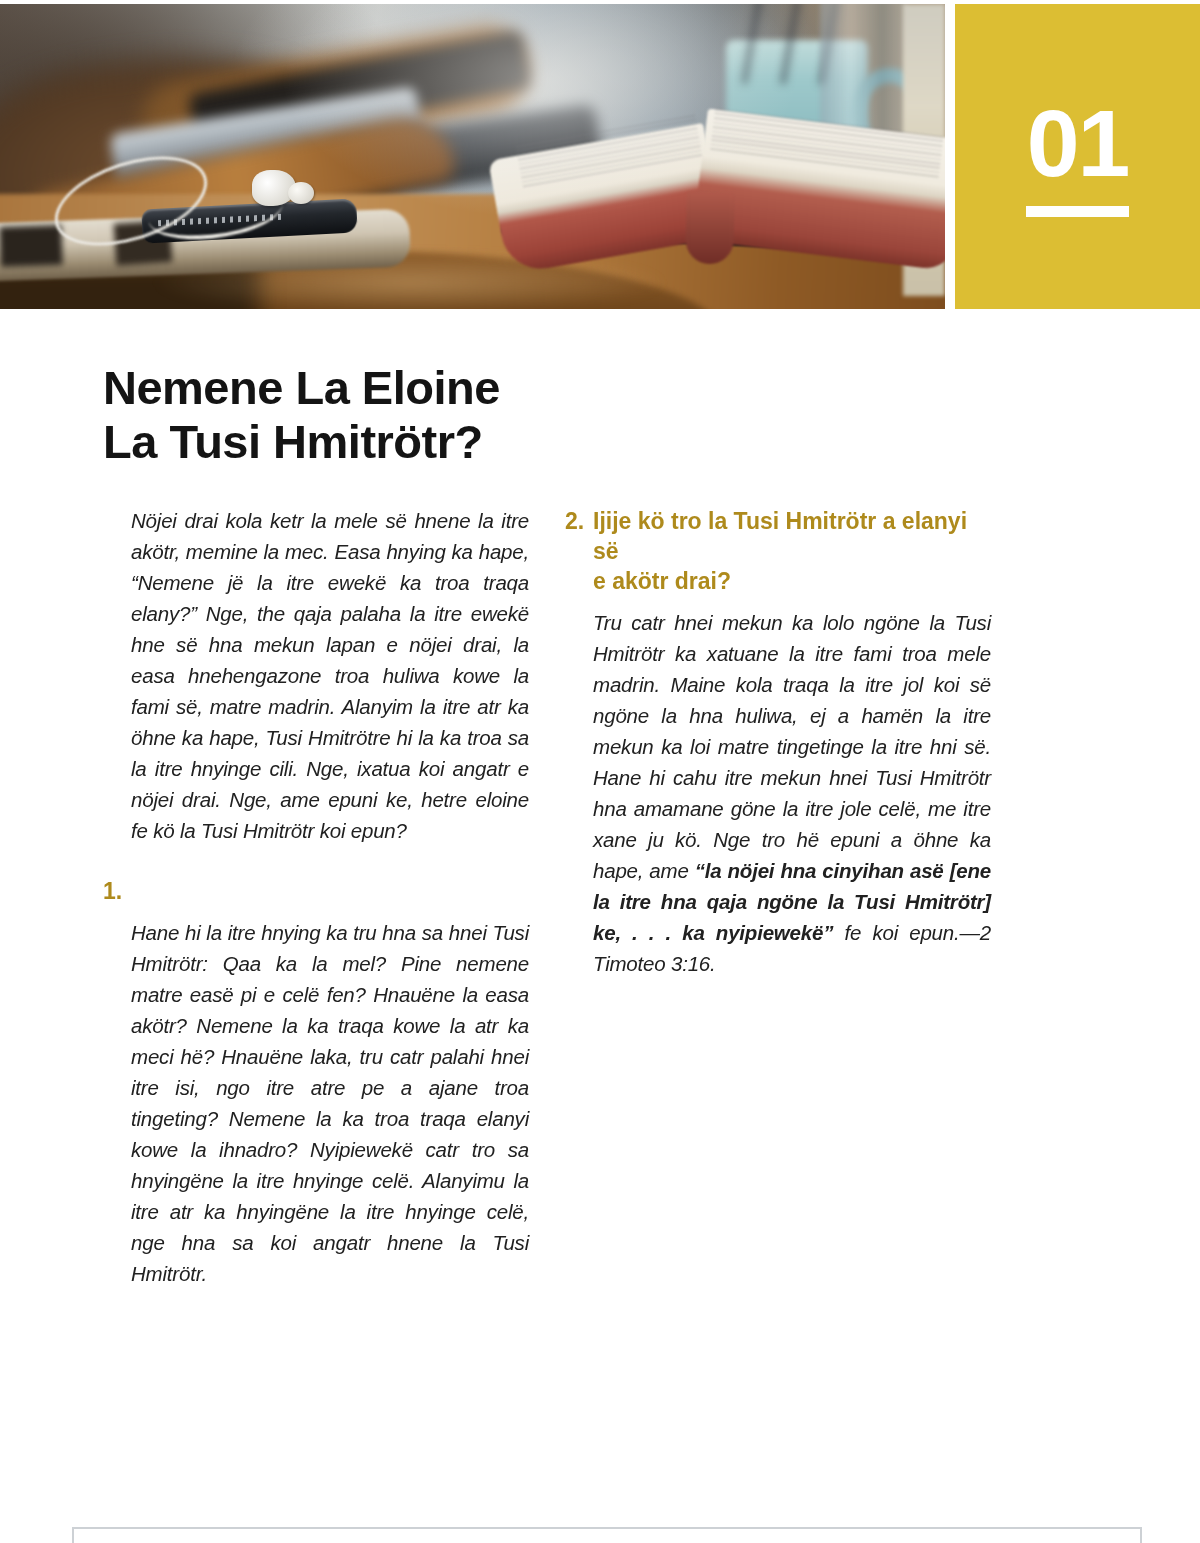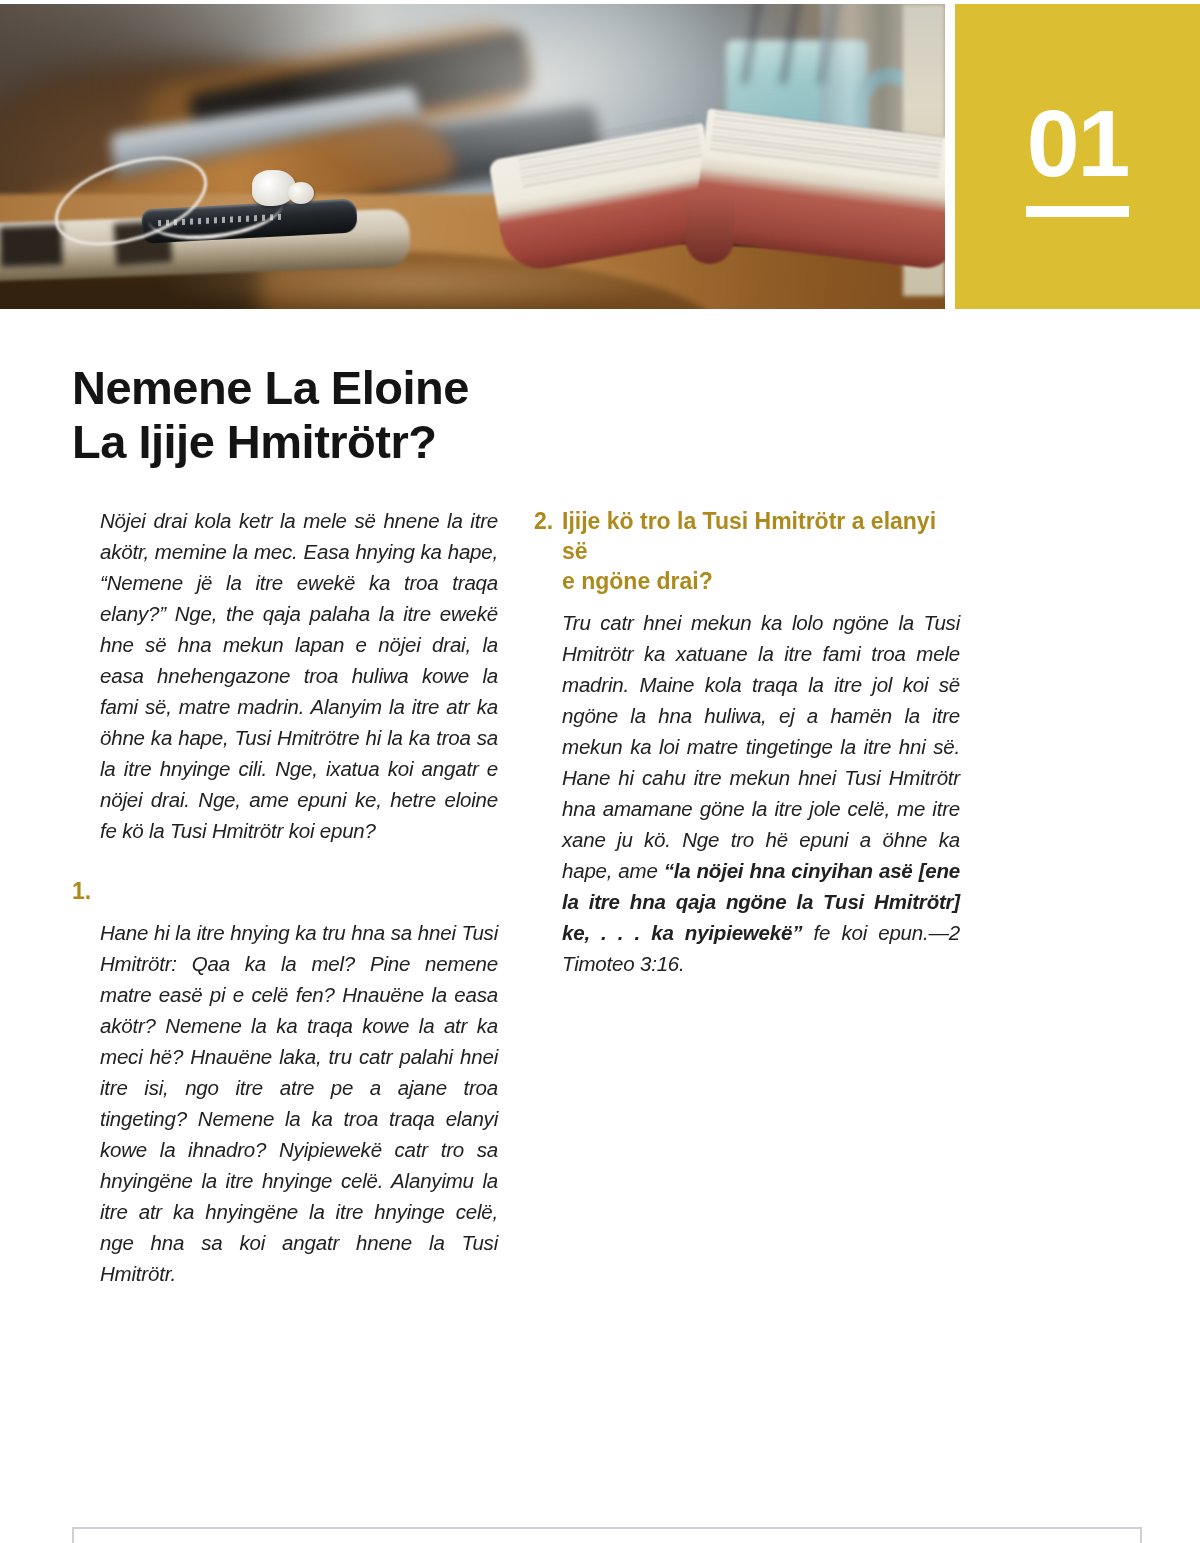--- a/index.html
+++ b/index.html
@@ -49,21 +49,21 @@
   .ph-text-left{left:518px;top:126px;width:182px;height:42px;transform:rotate(-10deg);background:repeating-linear-gradient(0deg,rgba(90,90,95,.35) 0 1.5px,transparent 1.5px 4.5px);opacity:.55;filter:blur(1px);}
   .ph-text-right{left:712px;top:116px;width:230px;height:44px;transform:rotate(7deg);background:repeating-linear-gradient(0deg,rgba(90,90,95,.35) 0 1.5px,transparent 1.5px 4.5px);opacity:.55;filter:blur(1px);}
   .ph-book-vee{left:686px;top:188px;width:48px;height:72px;background:linear-gradient(180deg,#b05a4b,#6f2d26);border-radius:0 0 24px 24px;transform:rotate(1.5deg);filter:blur(1px);}
   .ph-haze{left:280px;top:-20px;width:520px;height:235px;background:radial-gradient(ellipse at 50% 40%,rgba(235,235,232,.55) 0%,rgba(235,235,232,0) 70%);}
   
   .chapter-block{position:absolute;left:955px;top:0;width:245px;height:305px;background:#DCBE33;
     display:flex;flex-direction:column;align-items:center;justify-content:center;}
   .chapter-number{font-size:95px;line-height:1;font-weight:700;color:#ffffff;letter-spacing:-2px;}
   .chapter-underline{width:103px;height:11px;background:#ffffff;margin-top:15px;}
   
-  .content{position:absolute;left:0;top:305px;width:1012px;}
+  .content{position:absolute;left:0;top:305px;width:1012px;padding-left:31px;}
   h1.title{margin:52px 60px 0 72px;font-size:47px;line-height:54px;font-weight:700;color:#141414;letter-spacing:-0.5px;}
   .columns{display:flex;margin:36px 52px 0 72px;gap:36px;}
   .col{width:520px;}
   .col p.body{margin:0 0 0 28px;font-size:20.5px;line-height:31px;text-align:justify;color:#212121;letter-spacing:-0.2px;font-style:italic;}
   .question{display:flex;margin:30px 0 11px 0;}
   .col > .question:first-child{margin-top:1px;}
   .qnum{flex:0 0 28px;font-size:23px;line-height:30px;font-weight:700;color:#AE8A1C;}
   .qtext{font-size:23px;line-height:30px;font-weight:700;color:#AE8A1C;}
   
   .footer-box{position:absolute;left:72px;top:1218px;width:1070px;box-sizing:border-box;
@@ -111,35 +111,35 @@
       <div class="ph-book-vee"></div>
       <div class="ph-haze"></div>
     </div>
     <div class="chapter-block">
       <div class="chapter-number">01</div>
       <div class="chapter-underline"></div>
     </div>
   </div>
 
   <div class="content">
-    <h1 class="title"><span>Nemene La Eloine</span><br><span>La Ijije Hmitrötr?</span></h1>
+    <h1 class="title"><span>Nemene La Eloine</span><br><span>La Tusi Hmitrötr?</span></h1>
 
     <div class="columns">
       <div class="col">
         <p class="body">Nöjei drai kola ketr la mele së hnene la itre akötr, memine la mec. Easa hnying ka hape, “Nemene jë la itre ewekë ka troa traqa elany?” Nge, the qaja palaha la itre ewekë hne së hna mekun lapan e nöjei drai, la easa hnehengazone troa huliwa kowe la fami së, matre madrin. Alanyim la itre atr ka öhne ka hape, Tusi Hmitrötre hi la ka troa sa la itre hnyinge cili. Nge, ixatua koi angatr e nöjei drai. Nge, ame epuni ke, hetre eloine fe kö la Tusi Hmitrötr koi epun?</p>
         <div class="question">
           <span class="qnum">1.</span>
         </div>
         <p class="body">Hane hi la itre hnying ka tru hna sa hnei Tusi Hmitrötr: Qaa ka la mel? Pine nemene matre easë pi e celë fen? Hnauëne la easa akötr? Nemene la ka traqa kowe la atr ka meci hë? Hnauëne laka, tru catr palahi hnei itre isi, ngo itre atre pe a ajane troa tingeting? Nemene la ka troa traqa elanyi kowe la ihnadro? Nyipiewekë catr tro sa hnyingëne la itre hnyinge celë. Alanyimu la itre atr ka hnyingëne la itre hnyinge celë, nge hna sa koi angatr hnene la Tusi Hmitrötr.</p>
       </div>
 
       <div class="col">
         <div class="question">
           <span class="qnum">2.</span>
-          <span class="qtext"><span>Ijije kö tro la Tusi Hmitrötr a elanyi së</span><br><span>e ngöne drai?</span></span>
+          <span class="qtext"><span>Ijije kö tro la Tusi Hmitrötr a elanyi së</span><br><span>e akötr drai?</span></span>
         </div>
         <p class="body"><span>Tru catr hnei mekun ka lolo ngöne la Tusi Hmitrötr ka xatuane la itre fami troa mele madrin. Maine kola traqa la itre jol koi së ngöne la hna huliwa, ej a hamën la itre mekun ka loi matre tingetinge la itre hni së. Hane hi cahu itre mekun hnei Tusi Hmitrötr hna amamane göne la itre jole celë, me itre xane ju kö. Nge tro hë epuni a öhne ka hape, ame </span><b class="quote">“la nöjei hna cinyihan asë [ene la itre hna qaja ngöne la Tusi Hmitrötr] ke, . . . ka nyipiewekë”</b><span> fe koi epun.—2 Timoteo 3:16.</span></p>
       </div>
     </div>
 
     <div class="footer-box">
       
       
     </div>
   </div>

